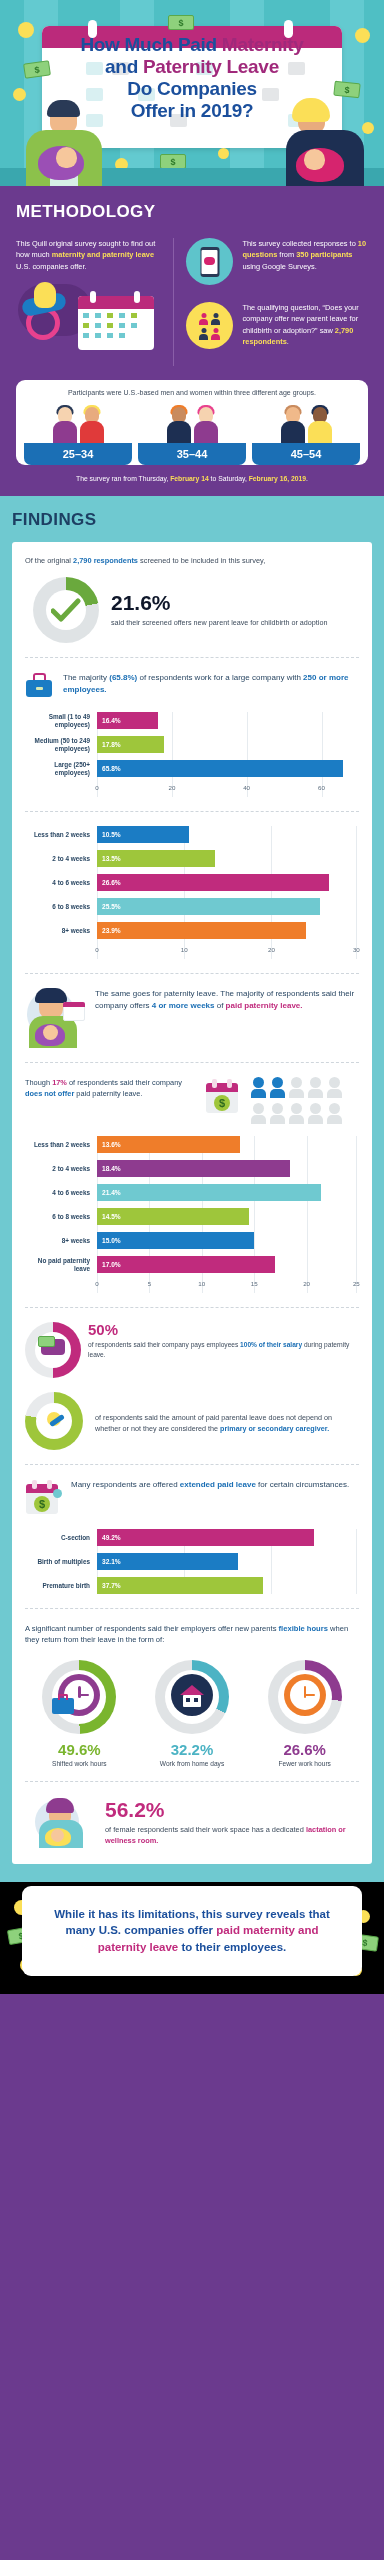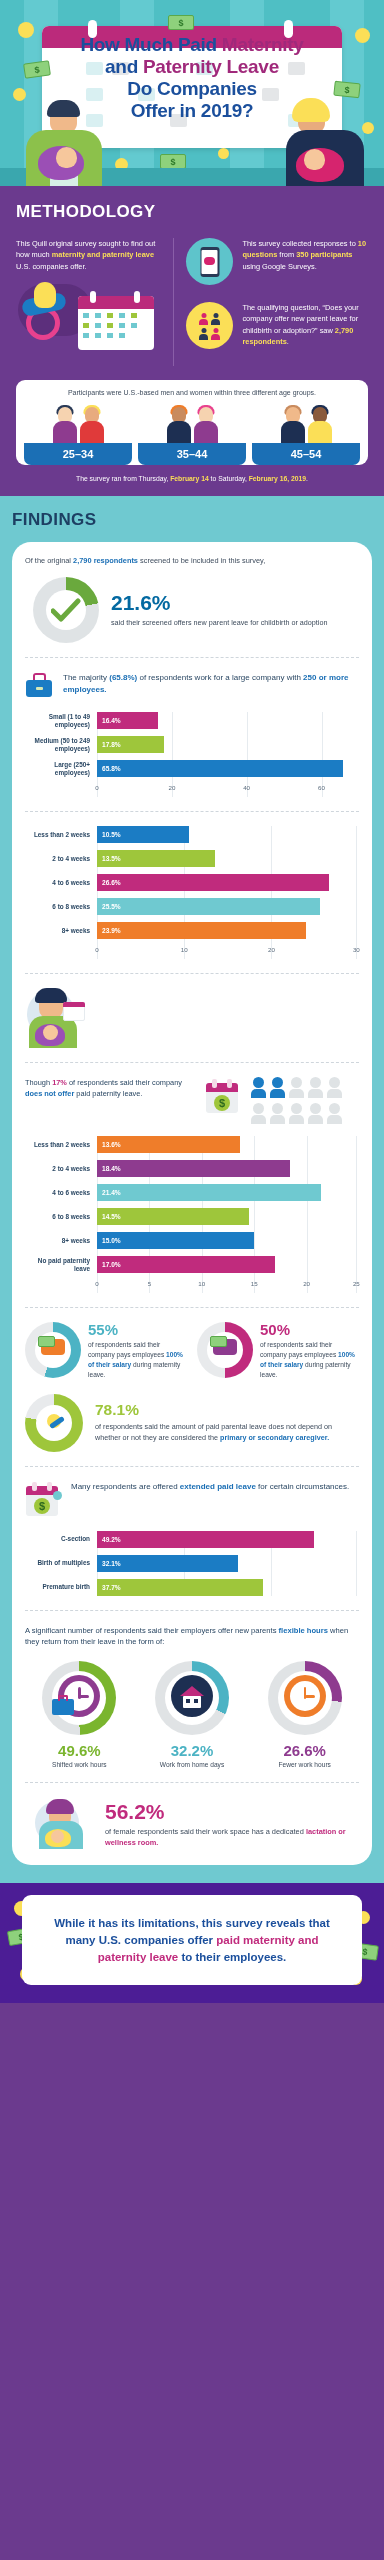--- a/index.html
+++ b/index.html
@@ -84,21 +84,21 @@
     background:#1b6fb5; border-radius:0 0 7px 7px;
     color:#fff; font-size:11px; font-weight:bold;
     display:flex; align-items:center; justify-content:center;
   }
   .ran { color:#fff; font-size:6.8px; text-align:center; margin-top:10px; }
   .ran b { color:#fbdf57; }
 
   
   .findings { background:#6fc9d0; padding:14px 12px 18px; }
   .findings .sec-title { color:#1d3f63; }
-  .card { background:#fff; border-radius:19px; margin-top:12px; padding:14px 13px; }
+  .card { background:#fff; border-radius:3px; margin-top:12px; padding:14px 13px; }
   .intro { font-size:7.4px; color:#3d4b5c; }
   .intro b { color:#1b6fb5; }
   .hr { border-top:1.5px dashed #cfd6dc; margin:14px 0; }
 
   .donut-row { display:flex; align-items:center; gap:12px; margin-top:12px; padding-left:8px; }
   .donut { position:relative; flex:0 0 auto; }
   .donut .inner { position:absolute; border-radius:50%; background:#fff; }
   .big-pct { font-size:21px; font-weight:bold; line-height:1; }
   .donut-cap { font-size:7.2px; color:#3d4b5c; line-height:1.5; margin-top:5px; }
 
@@ -130,21 +130,21 @@
   .flex-col { flex:1; }
   .flex-pct { font-size:15px; font-weight:bold; margin-top:7px; }
   .flex-cap { font-size:6.6px; color:#3d4b5c; margin-top:2px; }
 
   .lact { display:flex; align-items:center; gap:12px; margin-top:12px; padding-left:6px; }
   .lact-pct { font-size:21px; font-weight:bold; color:#c02b7d; line-height:1; }
   .lact-cap { font-size:7.4px; color:#3d4b5c; line-height:1.5; margin-top:4px; }
   .lact-cap b { color:#c02b7d; }
 
   
-  .closing { background:#4c1d95; padding:12px 22px 18px; position:relative; overflow:hidden; }
+  .closing { background:#000000; padding:4px 22px 18px; position:relative; overflow:hidden; }
   .close-card { background:#fff; border-radius:9px; padding:20px 18px; text-align:center; position:relative; z-index:2; }
   .close-txt { font-size:11.5px; font-weight:bold; line-height:1.45; color:#1b4f9c; }
   .close-txt b { color:#c02b7d; }
 
   
   .footer { background:#fff; padding:16px 12px 22px; text-align:center; }
   .foot-lab { font-size:6.4px; color:#5a6b7d; }
   .quill { margin-top:8px; font-size:28px; font-weight:bold; color:#1b4f9c; letter-spacing:-1px; font-family:"Liberation Serif", serif; }
   .quill .dot { font-size:15px; font-family:"Liberation Sans", sans-serif; letter-spacing:0; }
   .quill-sub { font-size:5.4px; color:#7d8a97; margin-top:2px; }
@@ -360,21 +360,21 @@
 
       <div class="donut-row">
         <div class="donut" style="width:66px;height:66px">
           <div style="position:absolute;inset:0;border-radius:50%;background:conic-gradient(#6aa93d 0deg 78deg, #dfe3e5 78deg 360deg)"></div>
           <div class="inner" style="inset:13px;"></div>
           <svg width="30" height="26" viewBox="0 0 30 26" style="position:absolute;left:18px;top:21px">
             <path d="M2 13 L10 21 L27 3" stroke="#6aa93d" stroke-width="5" fill="none" stroke-linecap="round" stroke-linejoin="round"></path>
           </svg>
         </div>
         <div>
-          <div class="big-pct" style="color:#0369a1">21.6%</div>
+          <div class="big-pct" style="color:#0f172a">21.6%</div>
           <div class="donut-cap">said their screened offers new parent leave for childbirth or adoption</div>
         </div>
       </div>
 
       <div class="hr"></div>
 
       <div class="lead">
         <div style="flex:0 0 auto;width:28px;height:28px;position:relative">
           <div style="position:absolute;left:8px;top:1px;width:13px;height:8px;border:2.5px solid #c02b7d;border-bottom:none;border-radius:3px 3px 0 0"></div>
           <div style="position:absolute;left:1px;top:8px;width:26px;height:17px;background:#1b7cc4;border-radius:3px"></div>
@@ -494,20 +494,23 @@
         <div style="flex:0 0 auto;width:60px;height:60px;position:relative">
           <div style="position:absolute;left:2px;top:2px;width:48px;height:48px;background:#dce9f2;border-radius:50%"></div>
           <div style="position:absolute;left:14px;top:4px;width:24px;height:27px;background:#f0b98a;border-radius:11px 11px 10px 10px"></div>
           <div style="position:absolute;left:10px;top:0;width:32px;height:15px;background:#1d2f52;border-radius:15px 15px 4px 4px"></div>
           <div style="position:absolute;left:4px;bottom:0;width:48px;height:32px;background:#8cc14b;border-radius:14px 14px 0 0"></div>
           <div style="position:absolute;left:10px;bottom:2px;width:30px;height:22px;background:#9b4fb5;border-radius:50% 50% 40% 40%"></div>
           <div style="position:absolute;left:18px;bottom:8px;width:15px;height:15px;background:#f6c79c;border-radius:50%"></div>
           <div style="position:absolute;right:0;top:14px;width:22px;height:19px;background:#fff;border-radius:2px;border:1px solid #e6ebef"></div>
           <div style="position:absolute;right:0;top:14px;width:22px;height:5px;background:#c02b7d;border-radius:2px 2px 0 0"></div>
         </div>
+        <div class="lead-txt">
+          <span>The same goes for paternity leave. The majority of respondents said their company offers </span><b class="blue">4 or more weeks</b><span> of </span><b class="pink">paid paternity leave.</b>
+        </div>
       </div>
 
       <div class="hr"></div>
 
       <div style="display:flex;gap:10px;align-items:flex-start">
         <div class="lead-txt" style="flex:1;font-size:7.4px">
           <span>Though </span><b class="pink">17%</b><span> of respondents said their company </span><b class="blue">does not offer</b><span> paid paternity leave.</span>
         </div>
         <div style="flex:0 0 auto;width:36px;height:40px;position:relative">
           <div style="position:absolute;left:1px;top:6px;width:32px;height:30px;background:#eceff1;border-radius:3px"></div>
@@ -632,34 +635,20 @@
             <div class="tk" style="left:99%">25</div>
           </div>
         </div>
       </div>
 
       <div class="hr"></div>
 
       <div class="two-up">
         <div class="u">
           <div class="donut" style="width:56px;height:56px;flex:0 0 auto">
-            <div style="position:absolute;inset:0;border-radius:50%;background:conic-gradient(#4cb3c4 0deg 198deg,#e8eaec 198deg 360deg)"></div>
-            <div class="inner" style="inset:10px;"></div>
-            <div style="position:absolute;left:16px;top:17px;width:24px;height:16px;background:#ef7d2a;border-radius:4px"></div>
-            <div style="position:absolute;left:13px;top:14px;width:17px;height:11px;background:#8ed17c;border:1px solid #5aa84a;border-radius:2px"></div>
-          </div>
-          <div>
-            <div style="font-size:15px;font-weight:bold;color:#4cb3c4;line-height:1">55%</div>
-            <div class="u-txt" style="margin-top:3px">
-              <span>of respondents said their company pays employees </span><b>100% of their salary</b><span> during maternity leave.</span>
-            </div>
-          </div>
-        </div>
-        <div class="u">
-          <div class="donut" style="width:56px;height:56px;flex:0 0 auto">
             <div style="position:absolute;inset:0;border-radius:50%;background:conic-gradient(#c02b7d 0deg 180deg,#e8eaec 180deg 360deg)"></div>
             <div class="inner" style="inset:10px;"></div>
             <div style="position:absolute;left:16px;top:17px;width:24px;height:16px;background:#8e3b8f;border-radius:4px"></div>
             <div style="position:absolute;left:13px;top:14px;width:17px;height:11px;background:#8ed17c;border:1px solid #5aa84a;border-radius:2px"></div>
           </div>
           <div>
             <div style="font-size:15px;font-weight:bold;color:#c02b7d;line-height:1">50%</div>
             <div class="u-txt" style="margin-top:3px">
               <span>of respondents said their company pays employees </span><b>100% of their salary</b><span> during paternity leave.</span>
             </div>
@@ -668,21 +657,20 @@
       </div>
 
       <div class="donut-row" style="margin-top:14px;padding-left:0">
         <div class="donut" style="width:58px;height:58px">
           <div style="position:absolute;inset:0;border-radius:50%;background:conic-gradient(#9ec63b 0deg 281deg,#e8eaec 281deg 360deg)"></div>
           <div class="inner" style="inset:11px;"></div>
           <div style="position:absolute;left:22px;top:20px;width:14px;height:14px;background:#fbdf57;border-radius:50%"></div>
           <div style="position:absolute;left:24px;top:26px;width:16px;height:5px;background:#1b7cc4;border-radius:3px;transform:rotate(-35deg)"></div>
         </div>
         <div>
-          <div style="font-size:15.5px;font-weight:bold;color:#9ec63b;line-height:1">78.1%</div>
           <div class="donut-cap">
             <span>of respondents said the amount of paid parental leave does not depend on whether or not they are considered the </span><b style="color:#1b6fb5">primary or secondary caregiver.</b>
           </div>
         </div>
       </div>
 
       <div class="hr"></div>
 
       <div class="lead">
         <div style="flex:0 0 auto;width:36px;height:38px;position:relative">

